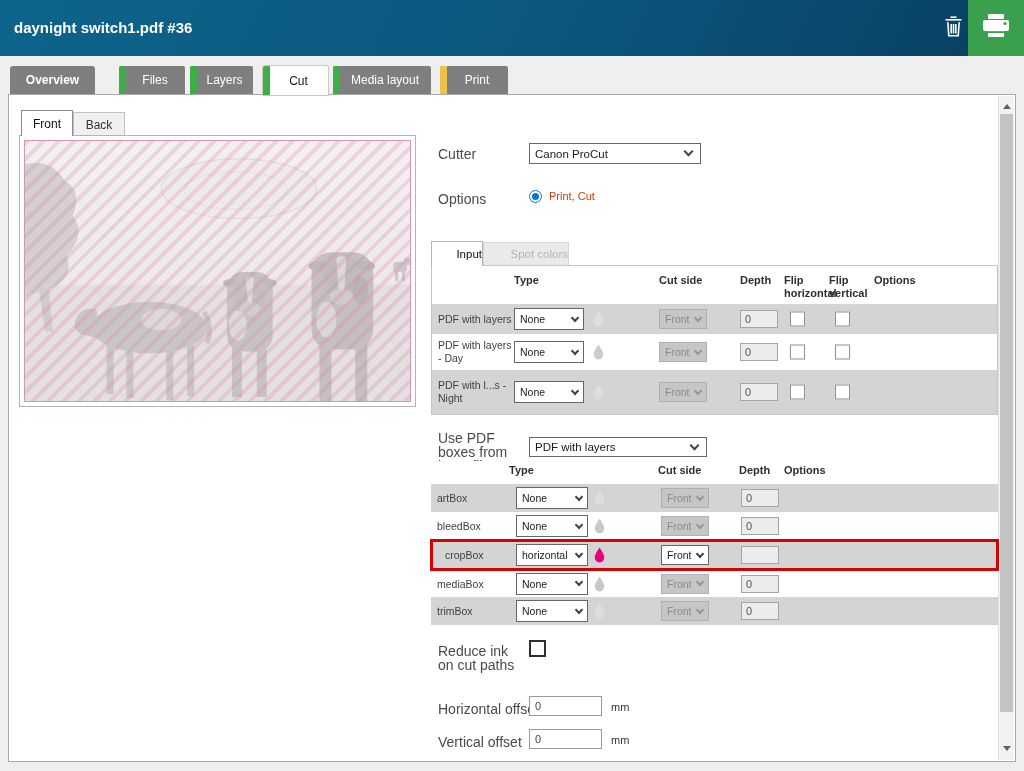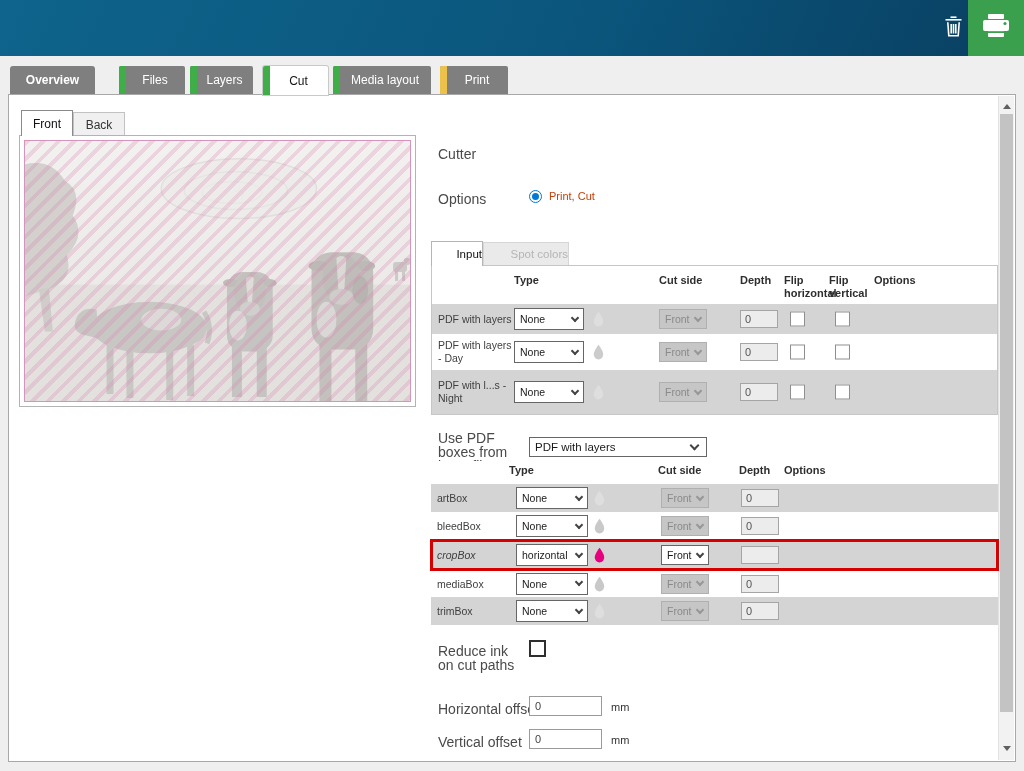--- a/index.html
+++ b/index.html
@@ -91,20 +91,21 @@
   .sbar{position:absolute;right:1px;top:1px;width:16px;height:664px;background:#f2f2f2;border-left:1px solid #e2e2e2}
   .sarrow{position:absolute;left:0;width:15px;height:16px;display:flex;align-items:center;justify-content:center;cursor:pointer}
   .tri-up{width:0;height:0;border-left:4px solid transparent;border-right:4px solid transparent;border-bottom:5px solid #606060}
   .tri-down{width:0;height:0;border-left:4px solid transparent;border-right:4px solid transparent;border-top:5px solid #606060}
   .sthumb{position:absolute;left:1px;top:18px;width:13px;height:598px;background:#c3c3c3;cursor:grab}
 </style>
 </head>
 <body>
 
 <div class="hdr">
+  <div class="hdr-title">daynight switch1.pdf #36</div>
   <div class="trash-btn">
     <span>
       <svg width="21" height="25" viewBox="0 0 21 25" fill="none" stroke="#ffffff" stroke-width="1.6">
         <path d="M7.5 3.2 h6"></path>
           <path d="M2.5 5.8 h16"></path>
         <path d="M4.8 8.3 l1 13.5 h9.4 l1 -13.5"></path>
         <path d="M8.2 10 v9.5 M10.5 10 v9.5 M12.8 10 v9.5"></path>
       </svg>
     </span>
   </div>
@@ -236,20 +237,24 @@
           <rect x="381" y="118" width="6" height="7" rx="2"></rect>
           <rect x="372" y="131" width="3" height="10"></rect>
           <rect x="379" y="131" width="3" height="10"></rect>
         </g>
         <rect width="387" height="262" fill="#ffffff" opacity="0.18"></rect>
       </svg>
     </div>
   </div>
 
   <div class="lbl" style="left:429px;top:52px">Cutter</div>
+  <div class="sel main-sel" style="left:520px;top:48px;width:172px;height:21px">
+    <span class="sel-text">Canon ProCut</span>
+    <span class="chev"></span>
+  </div>
 
   <div class="lbl" style="left:429px;top:97px">Options</div>
   <div class="radio" style="left:520px;top:95px"></div>
   <div class="radio-lbl" style="left:540px;top:95px">Print, Cut</div>
 
   <div class="itab on" style="left:422px;top:146px;width:52px;height:25px">
     <span>Input</span>
   </div>
   <div class="itab off" style="left:474px;top:147px;width:86px;height:23px">
     <span>Spot colors</span>
@@ -357,21 +362,21 @@
           <div class="droplet" style="left: 162px;"><svg width="13" height="16" viewBox="0 0 13 16">
               <path d="M6.5 0.8 C6.5 0.8 1.8 6.8 1.8 10.3 C1.8 13.3 3.9 15.4 6.5 15.4 C9.1 15.4 11.2 13.3 11.2 10.3 C11.2 6.8 6.5 0.8 6.5 0.8 Z" fill="#c9c9c9"></path>
             </svg></div>
           <div class="sel row-sel dis" style="left: 230px; width: 48px; height: 20px;">
             <span class="sel-text">Front</span>
             <span class="chev"></span>
           </div>
           <div class="t-depth" style="left: 310px; width: 38px;">0</div>
         </div>
         <div class="t-row shade hl" style="height: 30px;">
-          <div class="t-lbl" style="left: 6px; width: 78px; font-style: italic;">cropBox</div>
+          <div class="t-lbl" style="left: 14px; width: 78px;">cropBox</div>
           <div class="sel row-sel" style="left: 85px; width: 72px; height: 22px;">
             <span class="sel-text">horizontal</span>
             <span class="chev"></span>
           </div>
           <div class="droplet" style="left: 162px;"><svg width="13" height="16" viewBox="0 0 13 16">
               <path d="M6.5 0.8 C6.5 0.8 1.8 6.8 1.8 10.3 C1.8 13.3 3.9 15.4 6.5 15.4 C9.1 15.4 11.2 13.3 11.2 10.3 C11.2 6.8 6.5 0.8 6.5 0.8 Z" fill="#e6007e"></path>
             </svg></div>
           <div class="sel row-sel" style="left: 230px; width: 48px; height: 20px;">
             <span class="sel-text">Front</span>
             <span class="chev"></span>

